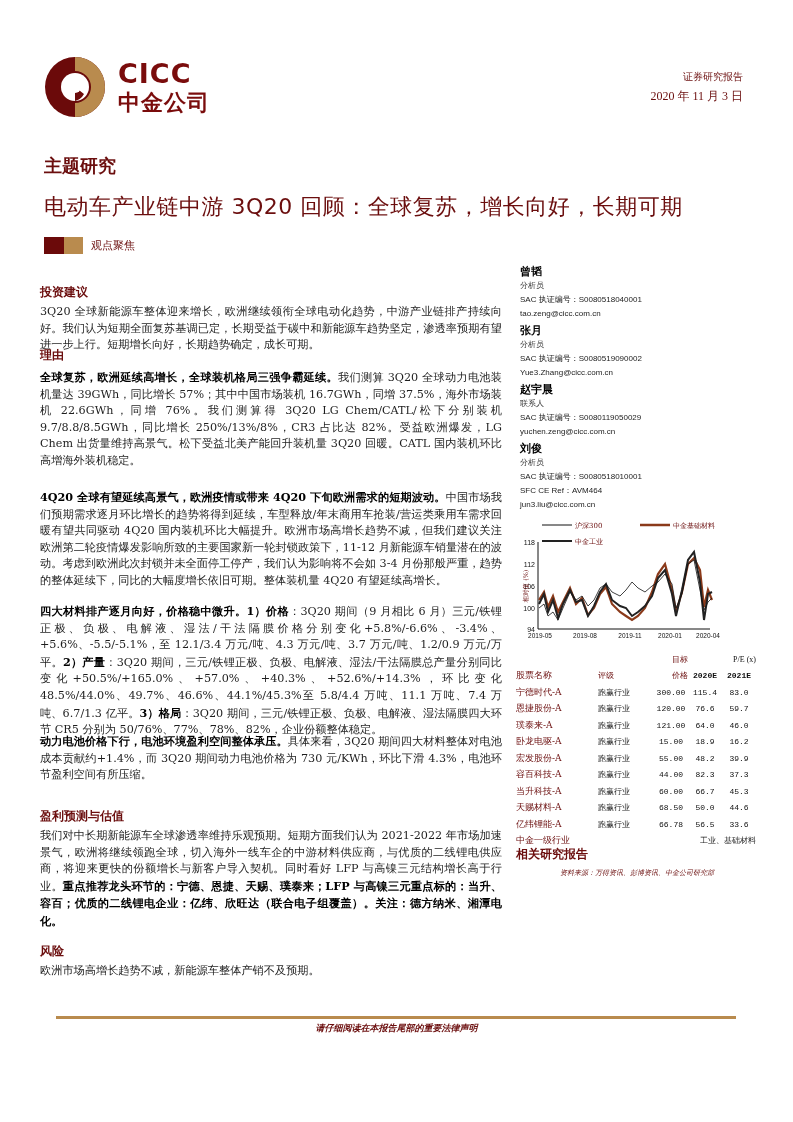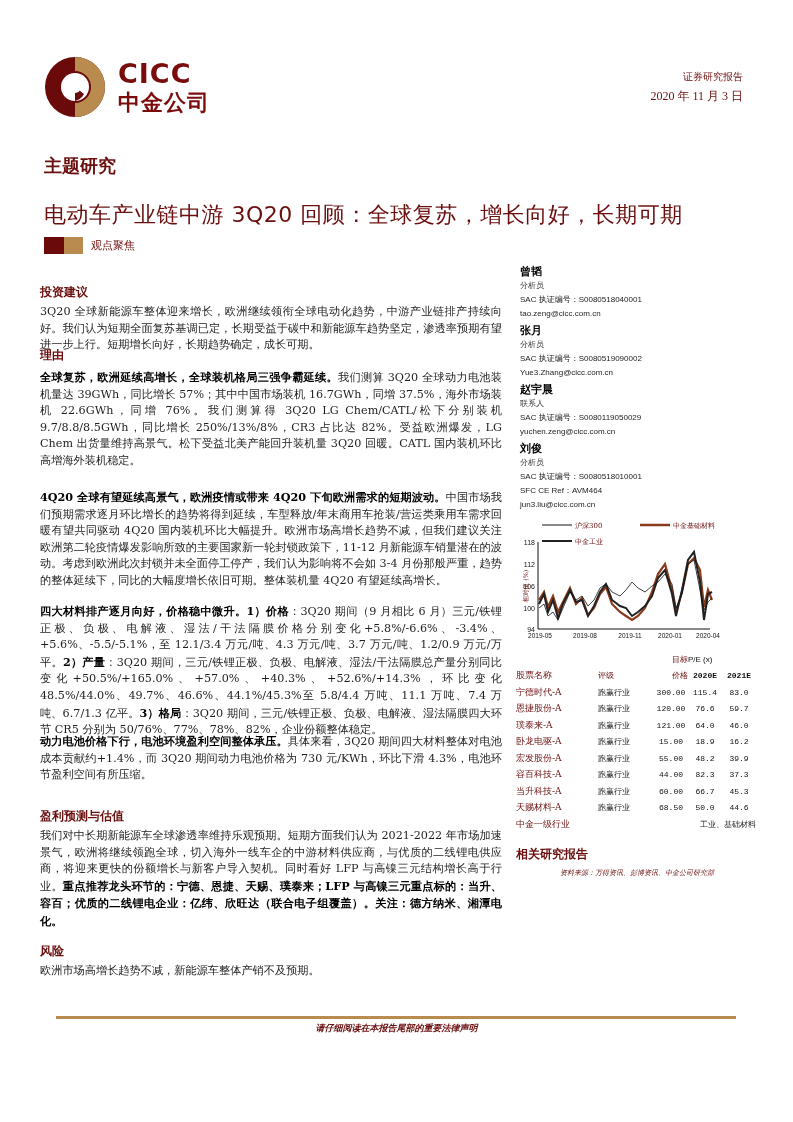--- a/index.html
+++ b/index.html
@@ -5,21 +5,21 @@
   * { box-sizing: border-box; margin: 0; padding: 0; }
   body { width: 793px; height: 1122px; background: #fff; position: relative; font-family: "DejaVu Serif", serif; color: #1a1a1a; overflow: hidden; }
   .abs { position: absolute; }
   .logo { left: 44px; top: 56px; width: 180px; height: 64px; text-decoration: underline; }
   .logo-circle { position: absolute; left: 0; top: 0; width: 62px; height: 62px; }
   .logo-cicc { position: absolute; left: 74px; top: 2px; font-family: "DejaVu Sans", sans-serif; font-weight: bold; font-size: 27px; color: #7a0c0c; letter-spacing: 1px; }
   .logo-cn { position: absolute; left: 74px; top: 32px; font-family: "DejaVu Sans", sans-serif; font-weight: bold; font-size: 22px; color: #7a0c0c; letter-spacing: 1px; text-align: right; }
   .hdr-type { right: 50px; top: 70px; font-size: 10px; color: #6b0e0e; }
   .hdr-date { right: 50px; top: 88px; font-size: 12px; color: #6b0e0e; font-family: "Liberation Serif", serif; }
   .section-kicker { left: 44px; top: 154px; font-size: 18px; font-weight: bold; color: #6b0e0e; }
-  .main-title { left: 44px; top: 200px; font-size: 22px; color: #6b0e0e; font-family: "DejaVu Sans", sans-serif; letter-spacing: 0.5px; }
+  .main-title { left: 44px; top: 192px; font-size: 22px; color: #6b0e0e; font-family: "DejaVu Sans", sans-serif; letter-spacing: 0.5px; }
   .focus { left: 44px; top: 237px; height: 17px; display: flex; align-items: center; }
   .focus .b1 { width: 20px; height: 17px; background: #6b0a0a; }
   .focus .b2 { width: 19px; height: 17px; background: #b98b4e; }
   .focus .lbl { margin-left: 8px; font-size: 11px; color: #6b0e0e; }
   .left-col { left: 40px; width: 462px; }
   .h-sec { font-size: 12px; font-weight: bold; color: #6b0e0e; margin-bottom: 3px; }
   .para { font-size: 11.2px; line-height: 16.6px; text-align: justify; color: #1e1e1e; }
   .para b { font-weight: bold; color: #000; }
   .right-col { left: 520px; width: 240px; }
   .author-name { font-size: 11px; font-weight: bold; color: #000; margin-top: 2px; line-height: 15px; }
@@ -159,21 +159,21 @@
   </svg>
 </div>
 
 <div class="abs stock-table">
   <table>
     <tbody>
         <tr>
       <td class="nm"></td>
           <td class="rt"></td>
       <td class="hd">目标</td>
-      <td class="hd" colspan="2" style="text-align:left;color:#111;font-family:Liberation Sans, sans-serif;">P/E (x)</td>
+      <td class="hd" colspan="2" style="text-align:right;color:#111;font-family:Liberation Serif, serif;">P/E (x)</td>
     </tr>
     <tr>
       <td class="nm">股票名称</td>
       <td class="rt" style="color:#6b0e0e;">评级</td>
       <td class="hd">价格</td>
       <td class="num" style="font-weight:bold;">2020E</td>
       <td class="num" style="font-weight:bold;">2021E</td>
     </tr>
     <tr>
           <td class="nm">宁德时代-A</td>
@@ -225,20 +225,27 @@
           <td class="num">45.3</td>
         </tr>
     <tr>
           <td class="nm">天赐材料-A</td>
           <td class="rt">跑赢行业</td>
           <td class="num">68.50</td>
           <td class="num">50.0</td>
           <td class="num">44.6</td>
         </tr>
     <tr>
+          <td class="nm">亿纬锂能-A</td>
+          <td class="rt">跑赢行业</td>
+          <td class="num">66.78</td>
+          <td class="num">56.5</td>
+          <td class="num">33.6</td>
+        </tr>
+    <tr>
       <td class="nm" colspan="2">中金一级行业</td>
       <td colspan="3" style="text-align:right;color:#222;font-size:8px;">工业、基础材料</td>
     </tr>
   </tbody>
     </table>
 </div>
 
 <div class="abs related">相关研究报告</div>
 <div class="abs source">资料来源：万得资讯、彭博资讯、中金公司研究部</div>
 

